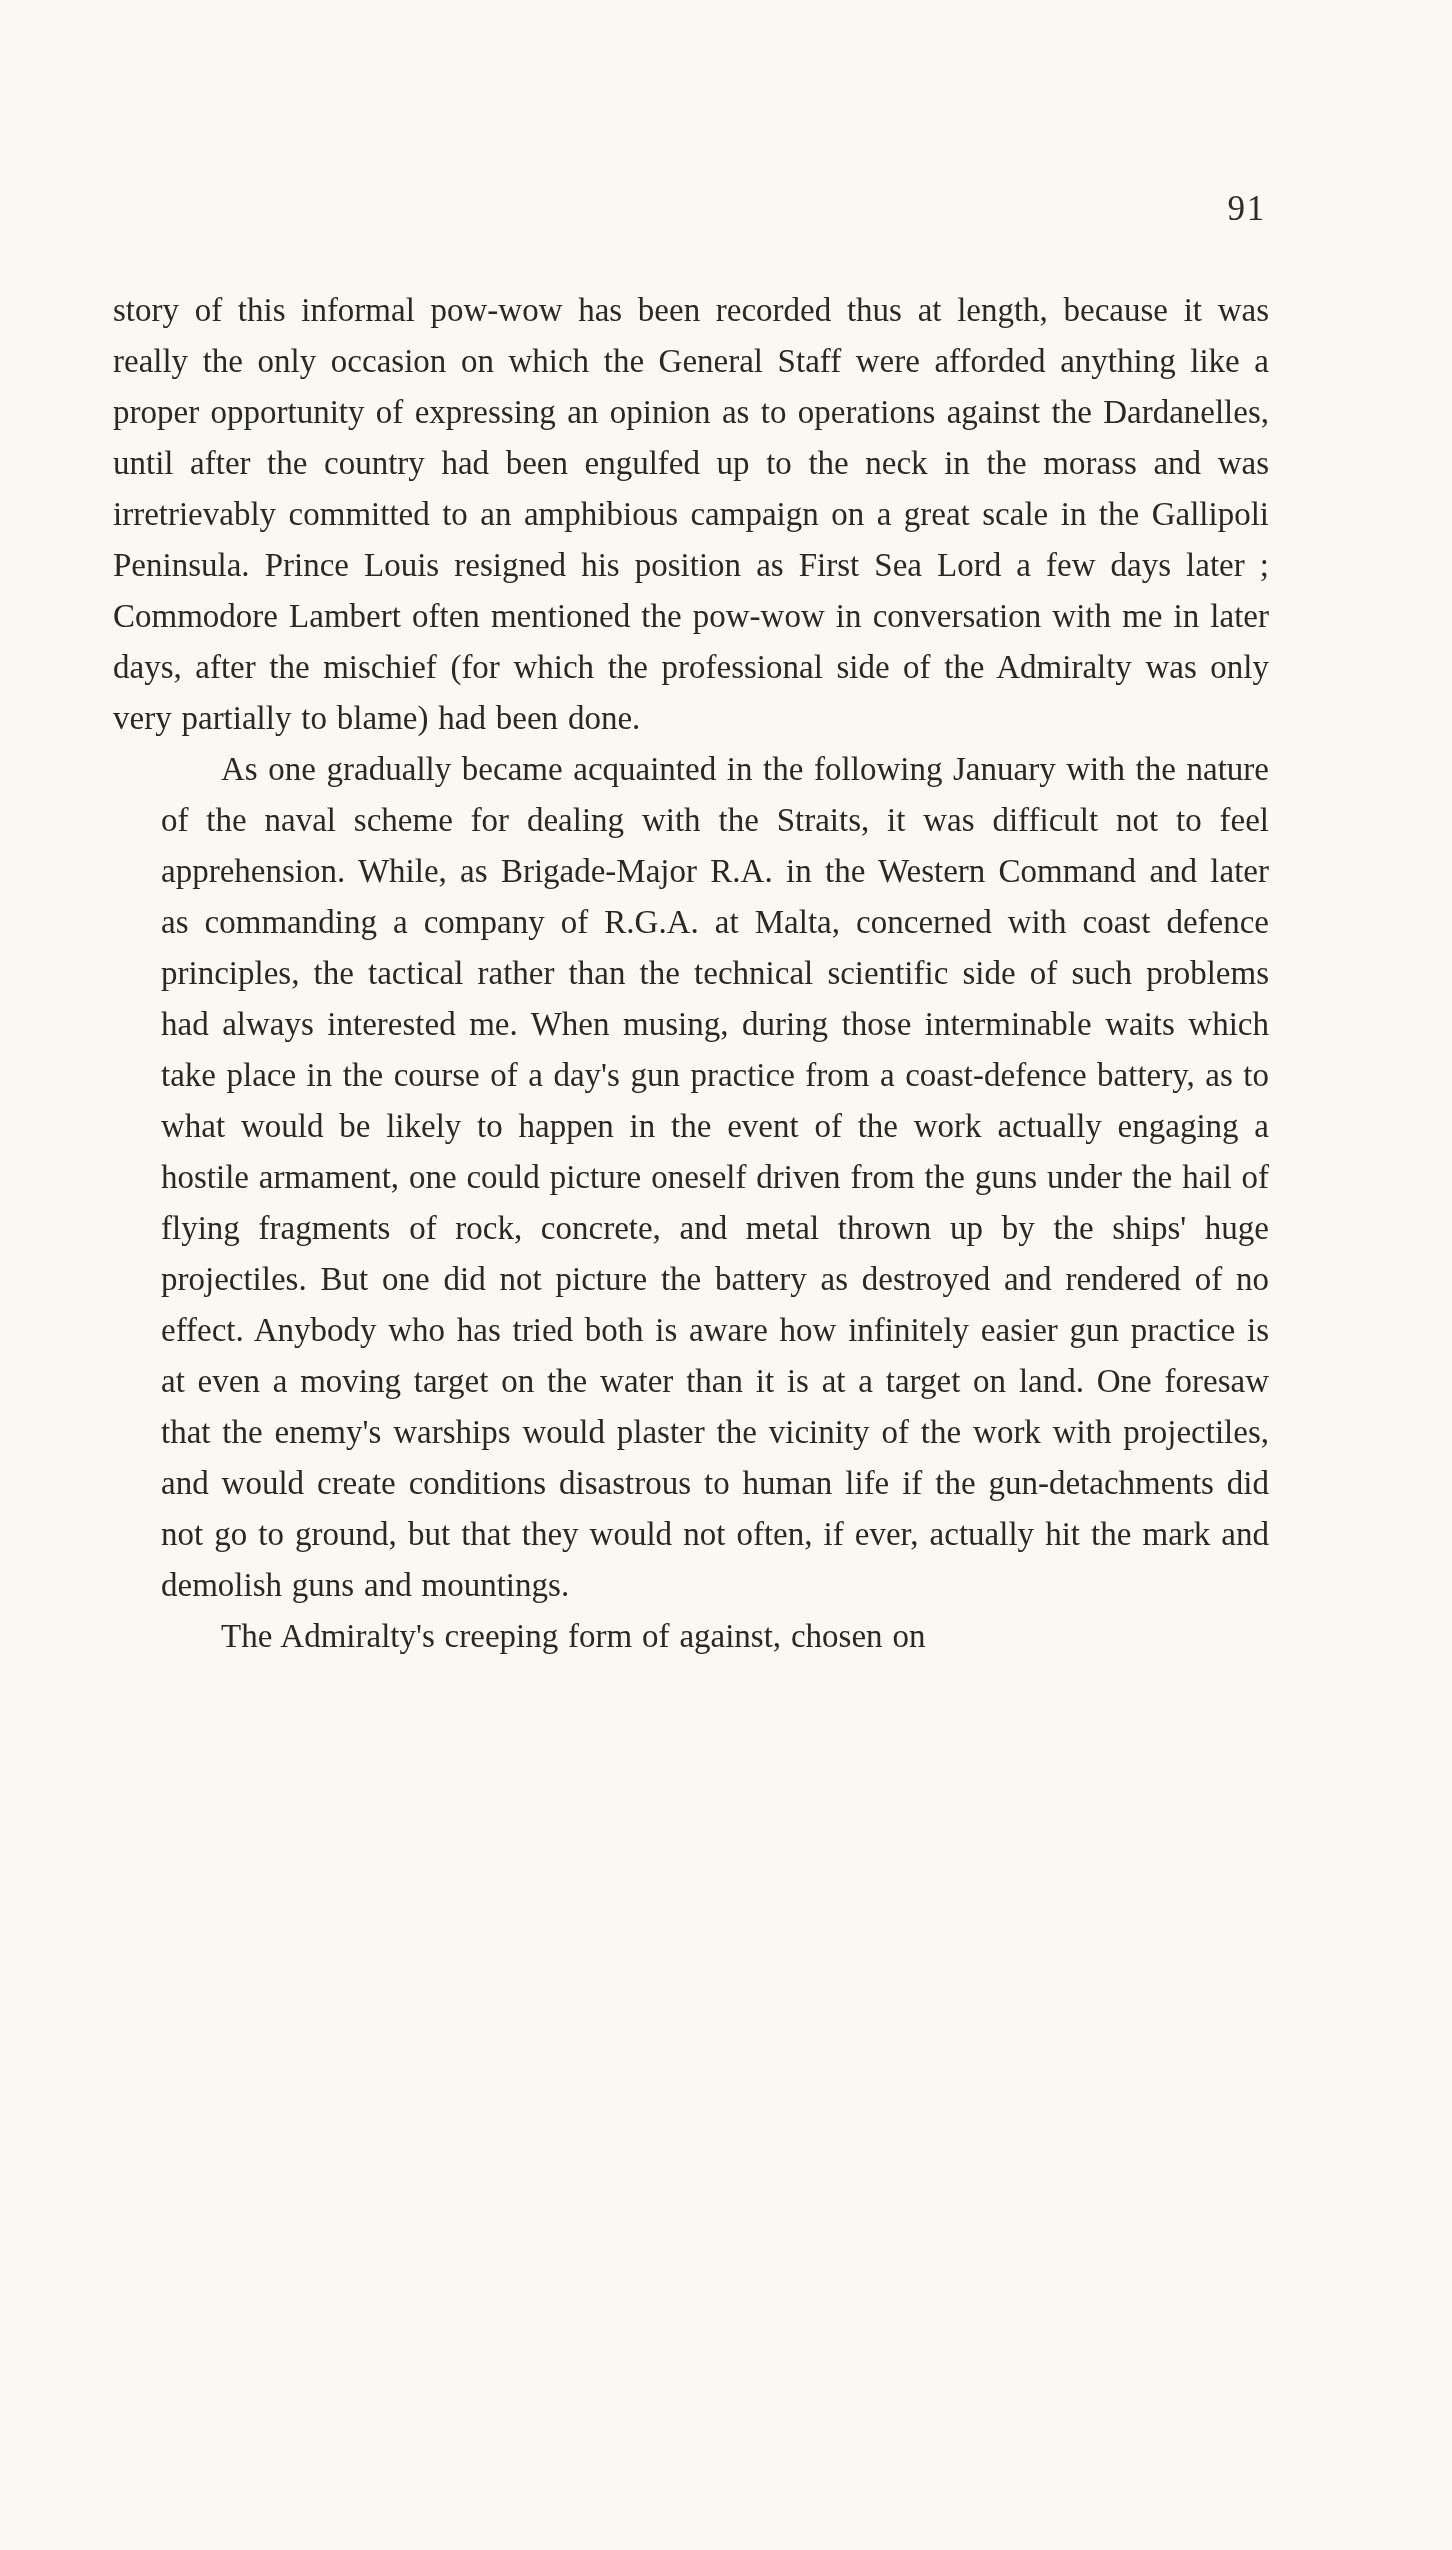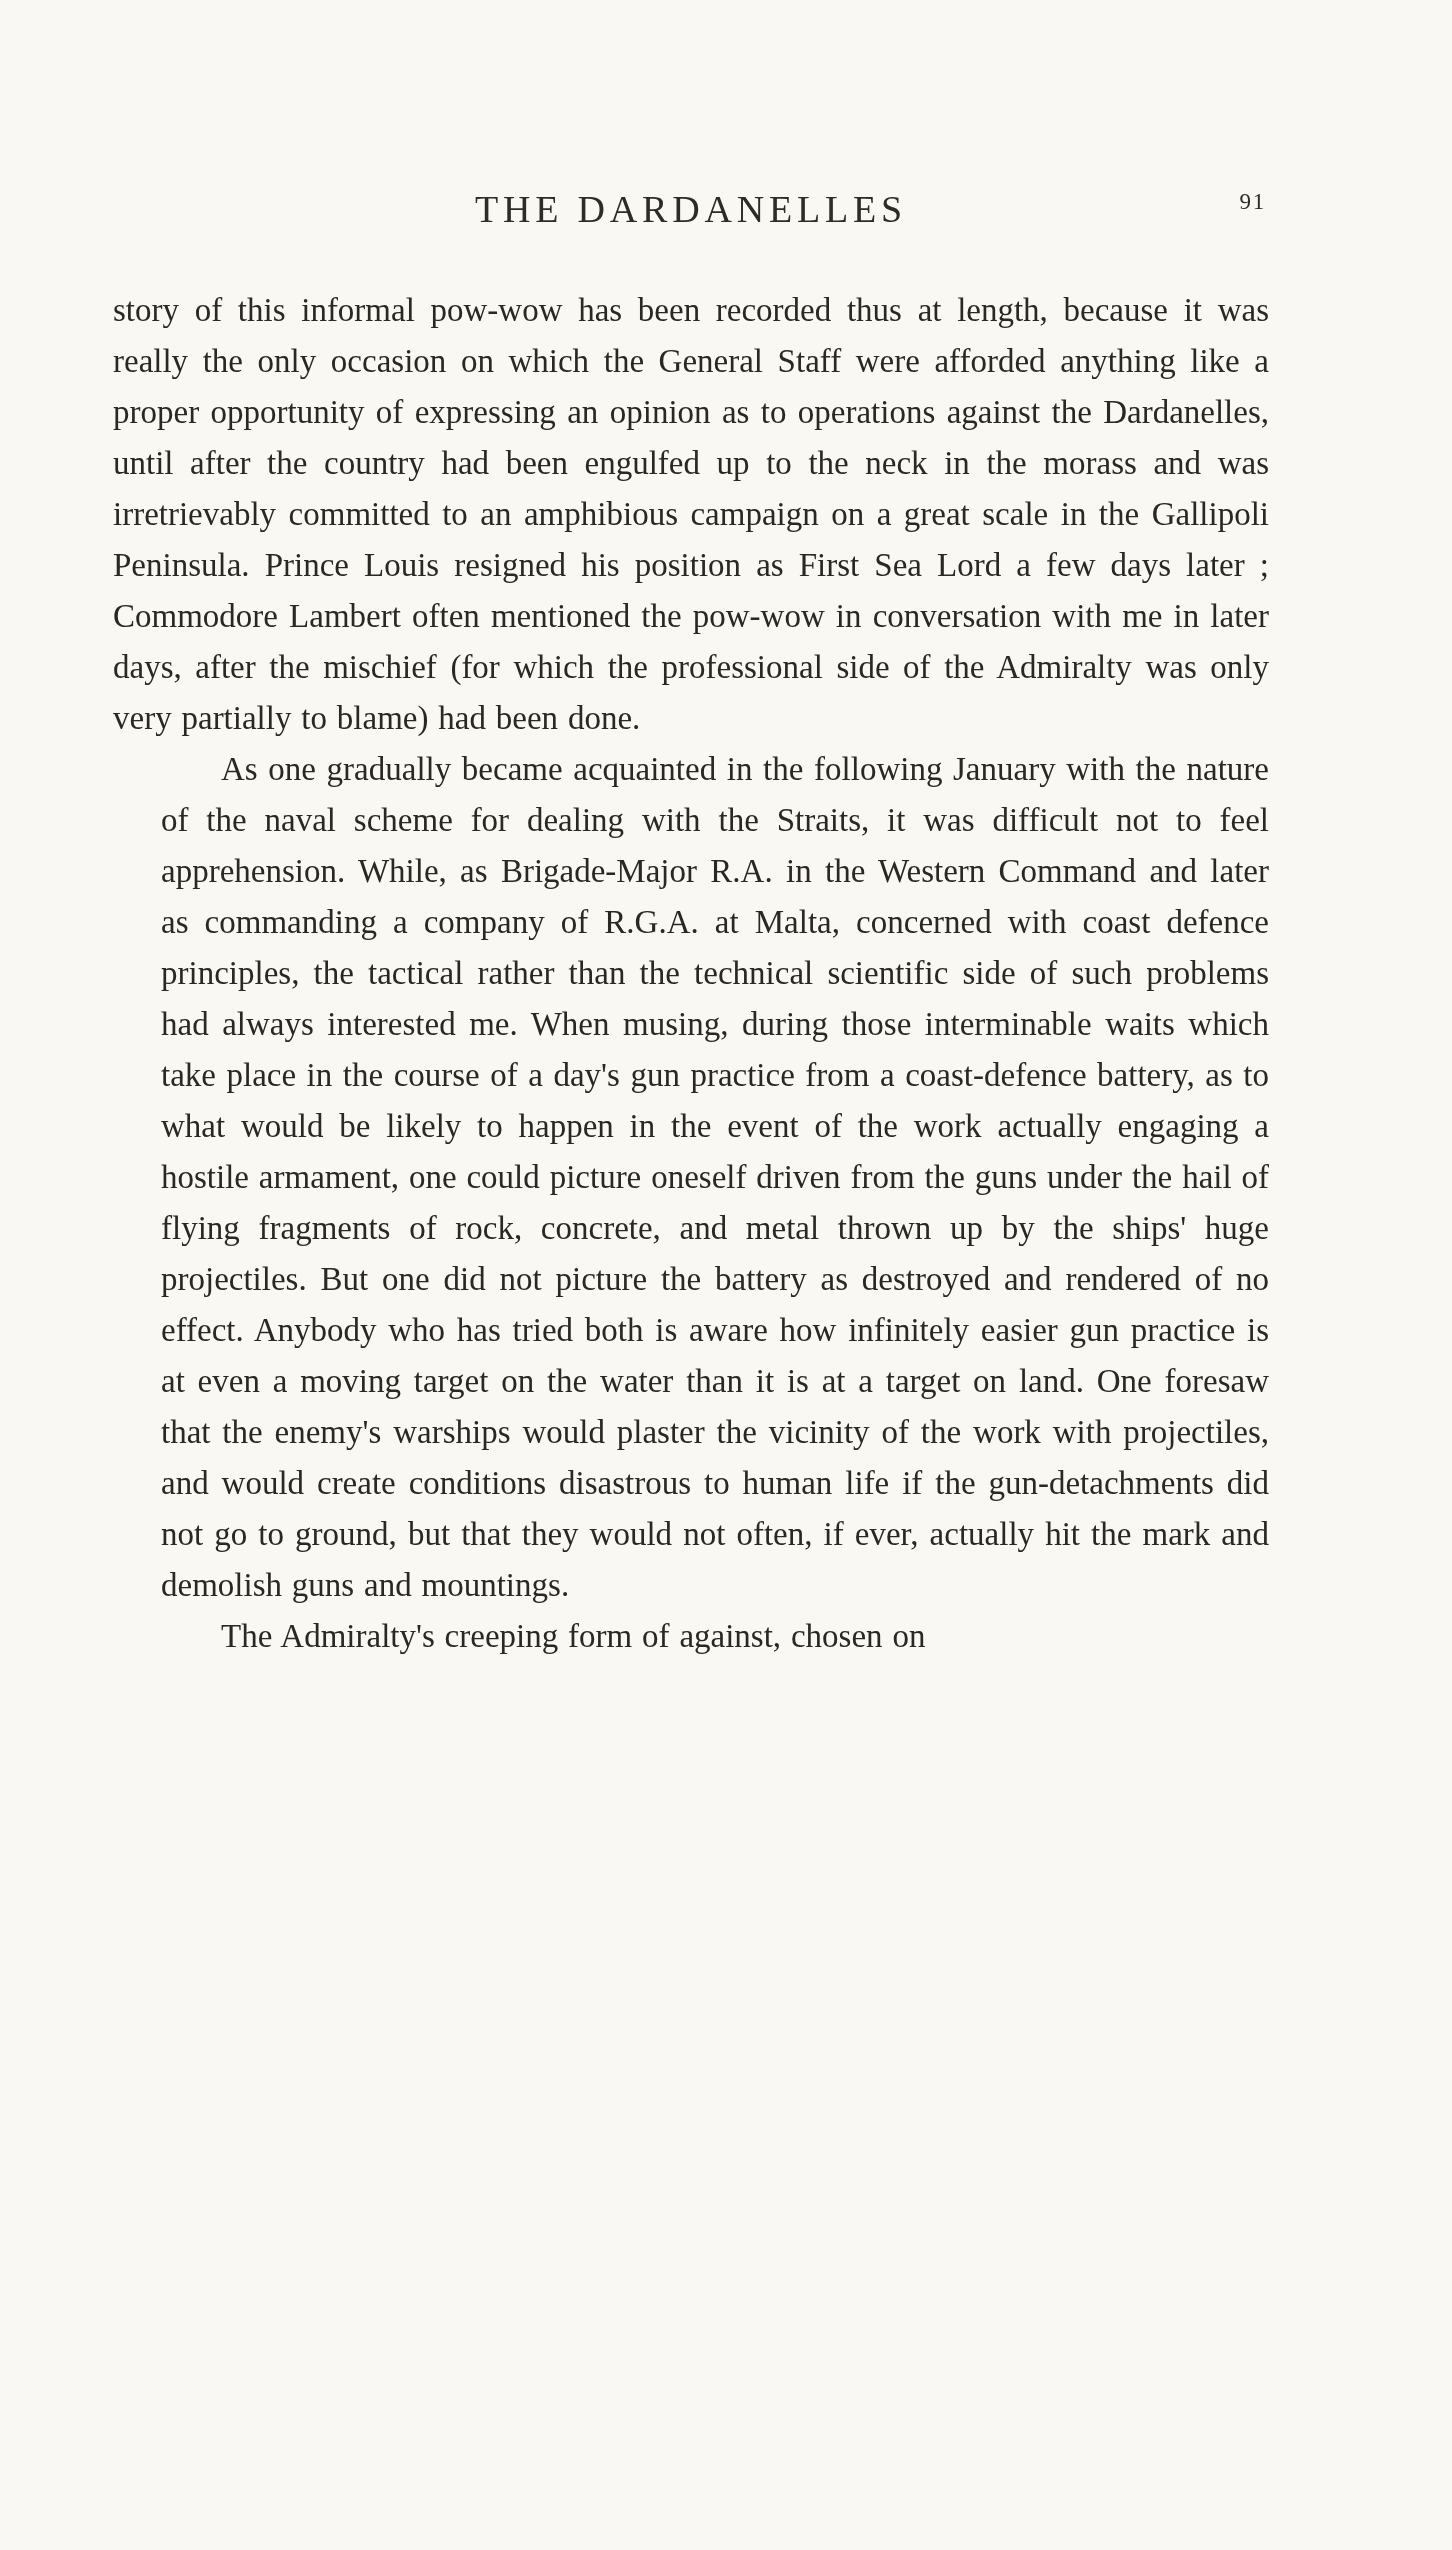--- a/index.html
+++ b/index.html
@@ -37,21 +37,21 @@
     font-size: 38px;
     letter-spacing: 4.8px;
     font-weight: 400;
     color: #2e2c27;
     white-space: nowrap;
   }
   .running-head .page-number {
     position: absolute;
     right: 3.2px;
     top: 1.6px;
-    font-size: 23px;
+    font-size: 35px;
     letter-spacing: 1.6px;
     color: #2e2c27;
   }
   .body-text p {
     margin: 0;
     font-size: 33px;
     line-height: 51px;
     text-align: justify;
     text-justify: inter-word;
     word-spacing: 1.6px;
@@ -62,21 +62,20 @@
     margin-left: 48px;
   }
 </style>
 </head>
 <body>
 
 <div class="page">
   <div class="text-block">
 
     <div class="running-head">
-      <div class="title">THE DARDANELLES</div>
       <div class="page-number">91</div>
     </div>
 
     <div class="body-text">
       <p>story of this informal pow-wow has been recorded thus at length, because it was really the only occasion on which the General Staff were afforded anything like a proper opportunity of expressing an opinion as to operations against the Dardanelles, until after the country had been engulfed up to the neck in the morass and was irretrievably committed to an amphibious campaign on a great scale in the Gallipoli Peninsula.  Prince Louis resigned his position as First Sea Lord a few days later ;  Commodore Lambert often mentioned the pow-wow in conversation with me in later days, after the mischief (for which the professional side of the Admiralty was only very partially to blame) had been done.</p>
       <p class="indent">As one gradually became acquainted in the following January with the nature of the naval scheme for dealing with the Straits, it was difficult not to feel apprehension. While, as Brigade-Major R.A. in the Western Command and later as commanding a company of R.G.A. at Malta, concerned with coast defence principles, the tactical rather than the technical scientific side of such problems had always interested me.  When musing, during those interminable waits which take place in the course of a day's gun practice from a coast-defence battery, as to what would be likely to happen in the event of the work actually engaging a hostile armament, one could picture oneself driven from the guns under the hail of flying fragments of rock, concrete, and metal thrown up by the ships' huge projectiles.  But one did not picture the battery as destroyed and rendered of no effect.  Anybody who has tried both is aware how infinitely easier gun practice is at even a moving target on the water than it is at a target on land.  One foresaw that the enemy's warships would plaster the vicinity of the work with projectiles, and would create conditions disastrous to human life if the gun-detachments did not go to ground, but that they would not often, if ever, actually hit the mark and demolish guns and mountings.</p>
       <p class="indent">The Admiralty's creeping form of against, chosen on</p>
     </div>
 
   </div>

